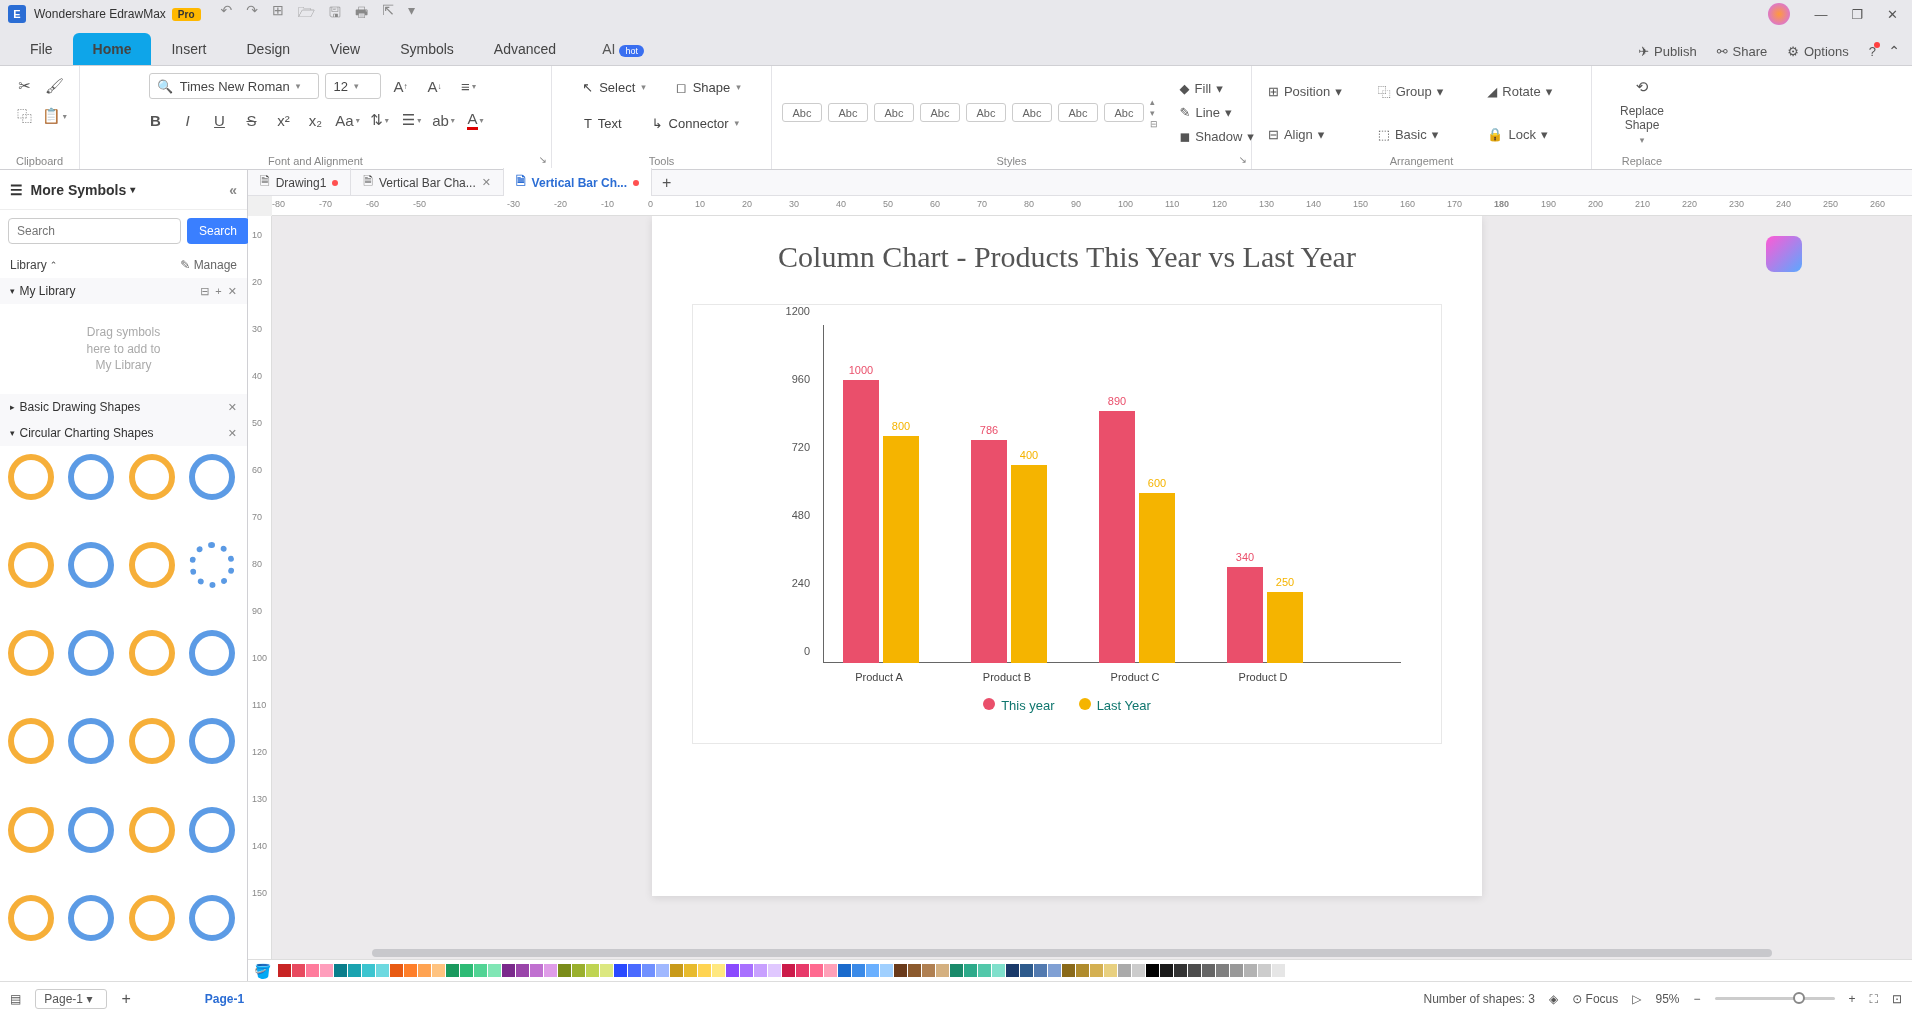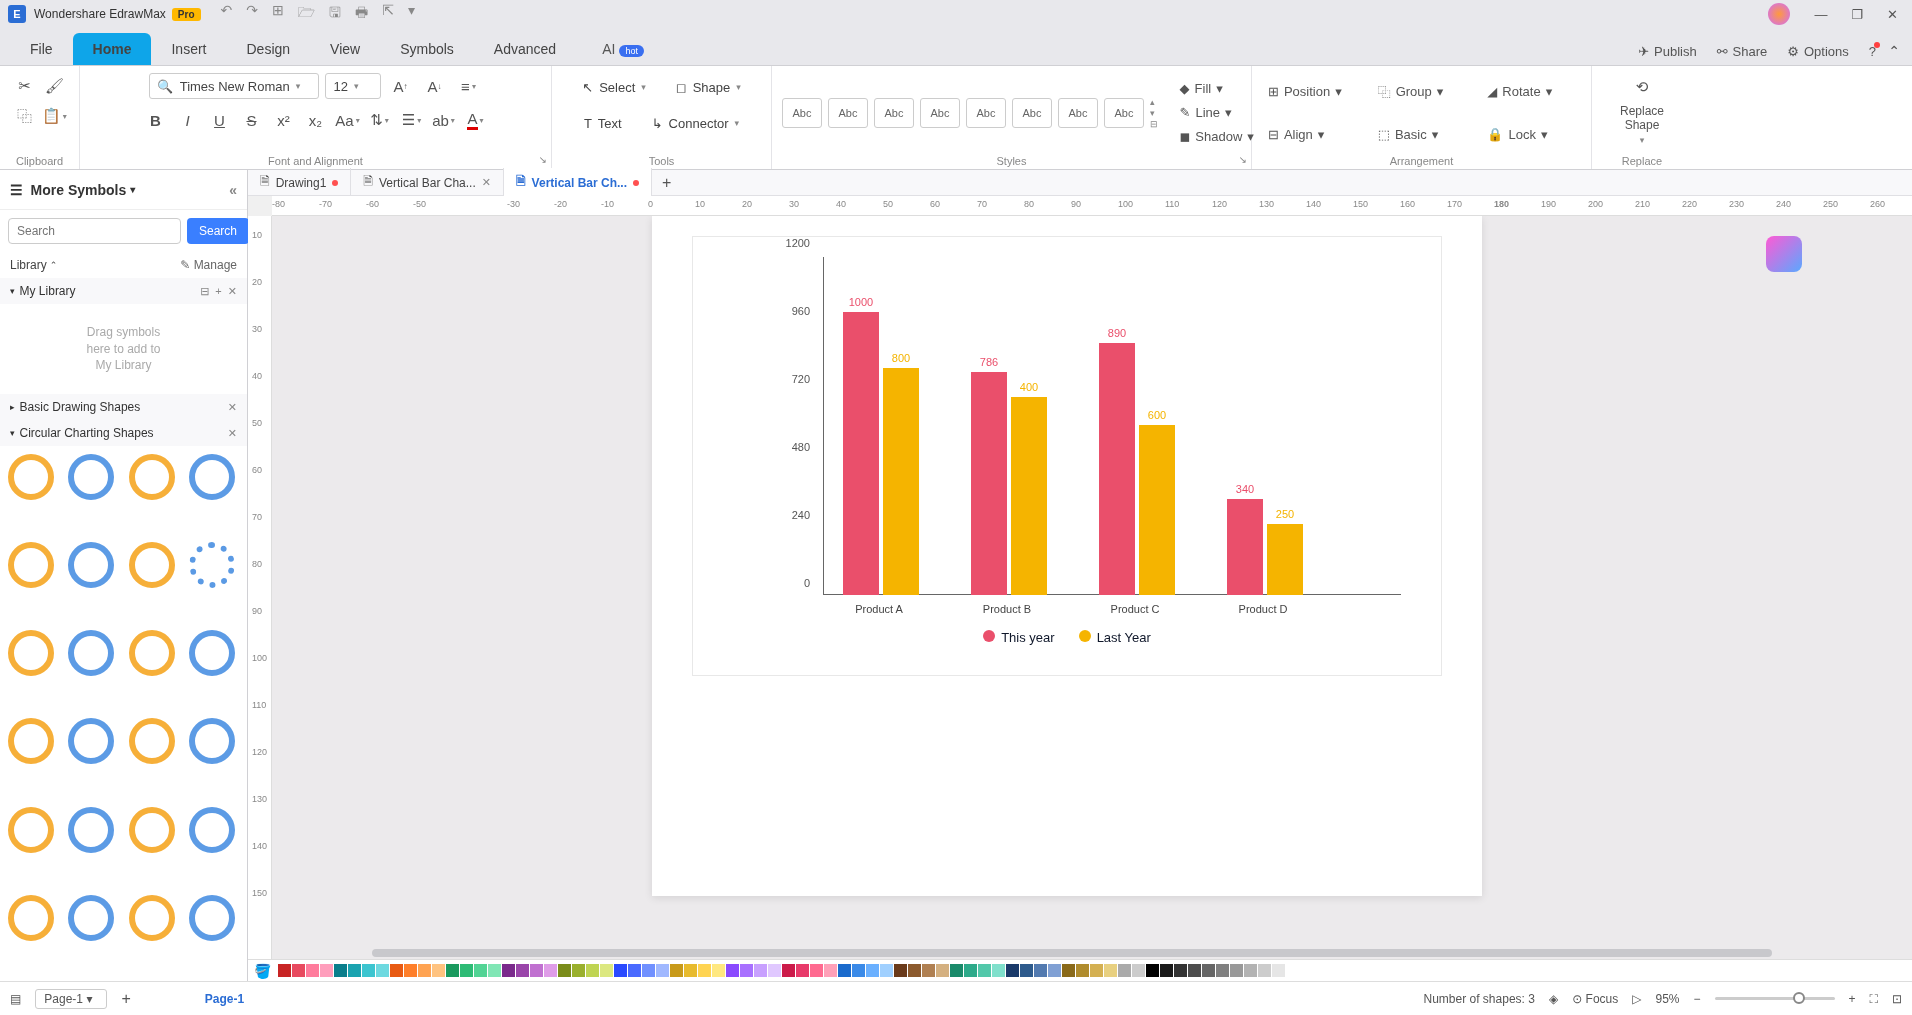--- a/index.html
+++ b/index.html
@@ -36,21 +36,21 @@
 .rgroup .label { font-size: 11px; color: #888; text-align: center; padding-top: 2px; }
 .rgroup .launcher { position: absolute; right: 4px; bottom: 4px; font-size: 10px; color: #888; cursor:pointer; }
 .iconbtn { width: 28px; height: 28px; display: flex; align-items: center; justify-content: center; color: #555; font-size: 15px; cursor: pointer; border-radius: 3px; }
 .iconbtn .dd { font-size: 8px; margin-left: 2px; color:#888; }
 .col { display: flex; flex-direction: column; gap: 2px; }
 .row { display: flex; align-items: center; gap: 2px; }
 .fontsel { border: 1px solid #ccc; border-radius: 3px; height: 26px; display: flex; align-items: center; padding: 0 8px; font-size: 13px; color: #444; background:#fff; }
 .fontsel .dd { margin-left: 6px; font-size: 9px; color:#888; }
 .toolbtn { border: 1px solid transparent; border-radius: 4px; height: 30px; display: flex; align-items: center; padding: 0 10px; font-size: 13px; color: #444; cursor: pointer; gap:6px; }
 .toolbtn .dd { font-size: 9px; color:#888; }
-.stylebox { width: 40px; height: 30px; border: 1px solid #ccc; border-radius: 3px; display: flex; align-items: center; justify-content: center; font-size: 11px; color: #666; }
+.stylebox { width: 40px; height: 19px; border: 1px solid #ccc; border-radius: 3px; display: flex; align-items: center; justify-content: center; font-size: 11px; color: #666; }
 .arrangebtn { display: flex; align-items: center; gap: 5px; font-size: 13px; color: #555; padding: 3px 6px; cursor:pointer; }
 
 
 .sidebar { position: absolute; left: 0; top: 170px; width: 248px; bottom: 34px; background: #fff; border-right: 1px solid #d0d0d4; display:flex; flex-direction:column; }
 .sidebar .hdr { height: 40px; display: flex; align-items: center; padding: 0 10px; font-size: 14px; font-weight: 600; color:#333; border-bottom:1px solid #eee; }
 .sidebar .hdr .dd { font-size:10px; margin-left:4px;}
 .sidebar .hdr .collapse { margin-left:auto; color:#888; font-size:14px;}
 .sidebar .search { padding: 8px; display: flex; gap: 6px; }
 .sidebar .search input { flex: 1; border: 1px solid #ccc; border-radius: 4px; padding: 5px 8px; font-size: 12px; }
 .sidebar .search button { background: #3a7fff; color: #fff; border: none; border-radius: 4px; padding: 0 12px; font-size: 12px; cursor:pointer; }
@@ -92,21 +92,21 @@
 .page .ytick { position:absolute; right:8px; font-size:11px; color:#555; transform:translateY(-50%); }
 .page .axisline { position:absolute; left:130px; right:40px; bottom:80px; height:1px; background:#666; }
 .page .vaxisline { position:absolute; left:130px; top:20px; bottom:80px; width:1px; background:#666; }
 .page .bar { position:absolute; bottom:0; width:36px; }
 .page .bar.this { background:#ea4f6b; }
 .page .bar.last { background:#f5b400; }
 .page .barlabel { position:absolute; width:50px; text-align:center; font-size:11px; transform:translateX(-50%); }
 .page .barlabel.this { color:#ea4f6b; }
 .page .barlabel.last { color:#f5b400; }
 .page .catlabel { position:absolute; bottom:60px; font-size:11px; color:#444; transform:translateX(-50%); }
-.page .legend { position:absolute; bottom:30px; left:0; right:0; display:flex; justify-content:center; gap:24px; font-size:13px; color:#0f172a; }
+.page .legend { position:absolute; bottom:30px; left:0; right:0; display:flex; justify-content:center; gap:24px; font-size:13px; color:#0f766e; }
 .page .legend .sw { width:12px; height:12px; border-radius:50%; display:inline-block; margin-right:6px; }
 .page .subbox { position:absolute; bottom:-40px; left:50%; transform:translateX(-50%); background:#9aa5b1; color:#fff; font-size:22px; padding:10px 30px; font-family:Georgia,serif; }
 .page .wm { position:absolute; top:20px; right:-320px; width:36px; height:36px; border-radius:8px; background:linear-gradient(135deg,#ff5ad5,#5aa8ff); }
 
 
 .colorbar { position:absolute; left:248px; right:0; bottom:34px; height:22px; background:#fff; display:flex; align-items:center; padding:0 6px; gap:1px; border-top:1px solid #ddd; }
 .colorbar .bucket { font-size:14px; color:#555; margin-right:6px; }
 .colorbar .sw { width:13px; height:13px; }
 
 
@@ -404,20 +404,21 @@
     <span class="tick" style="top: 437px;">100</span>
     <span class="tick" style="top: 484px;">110</span>
     <span class="tick" style="top: 531px;">120</span>
     <span class="tick" style="top: 578px;">130</span>
     <span class="tick" style="top: 625px;">140</span>
     <span class="tick" style="top: 672px;">150</span>
   </div>
 
 <div class="canvas">
   <div class="page">
+    <div class="title">Column Chart - Products This Year vs Last Year</div>
     <div class="chartwrap" id="chart">
       <div class="yaxis" id="yaxis">
           <span class="ytick" style="bottom: 0px;">0</span>
           <span class="ytick" style="bottom: 68px;">240</span>
           <span class="ytick" style="bottom: 136px;">480</span>
           <span class="ytick" style="bottom: 204px;">720</span>
           <span class="ytick" style="bottom: 272px;">960</span>
           <span class="ytick" style="bottom: 340px;">1200</span>
         </div>
       <div class="vaxisline"></div>

